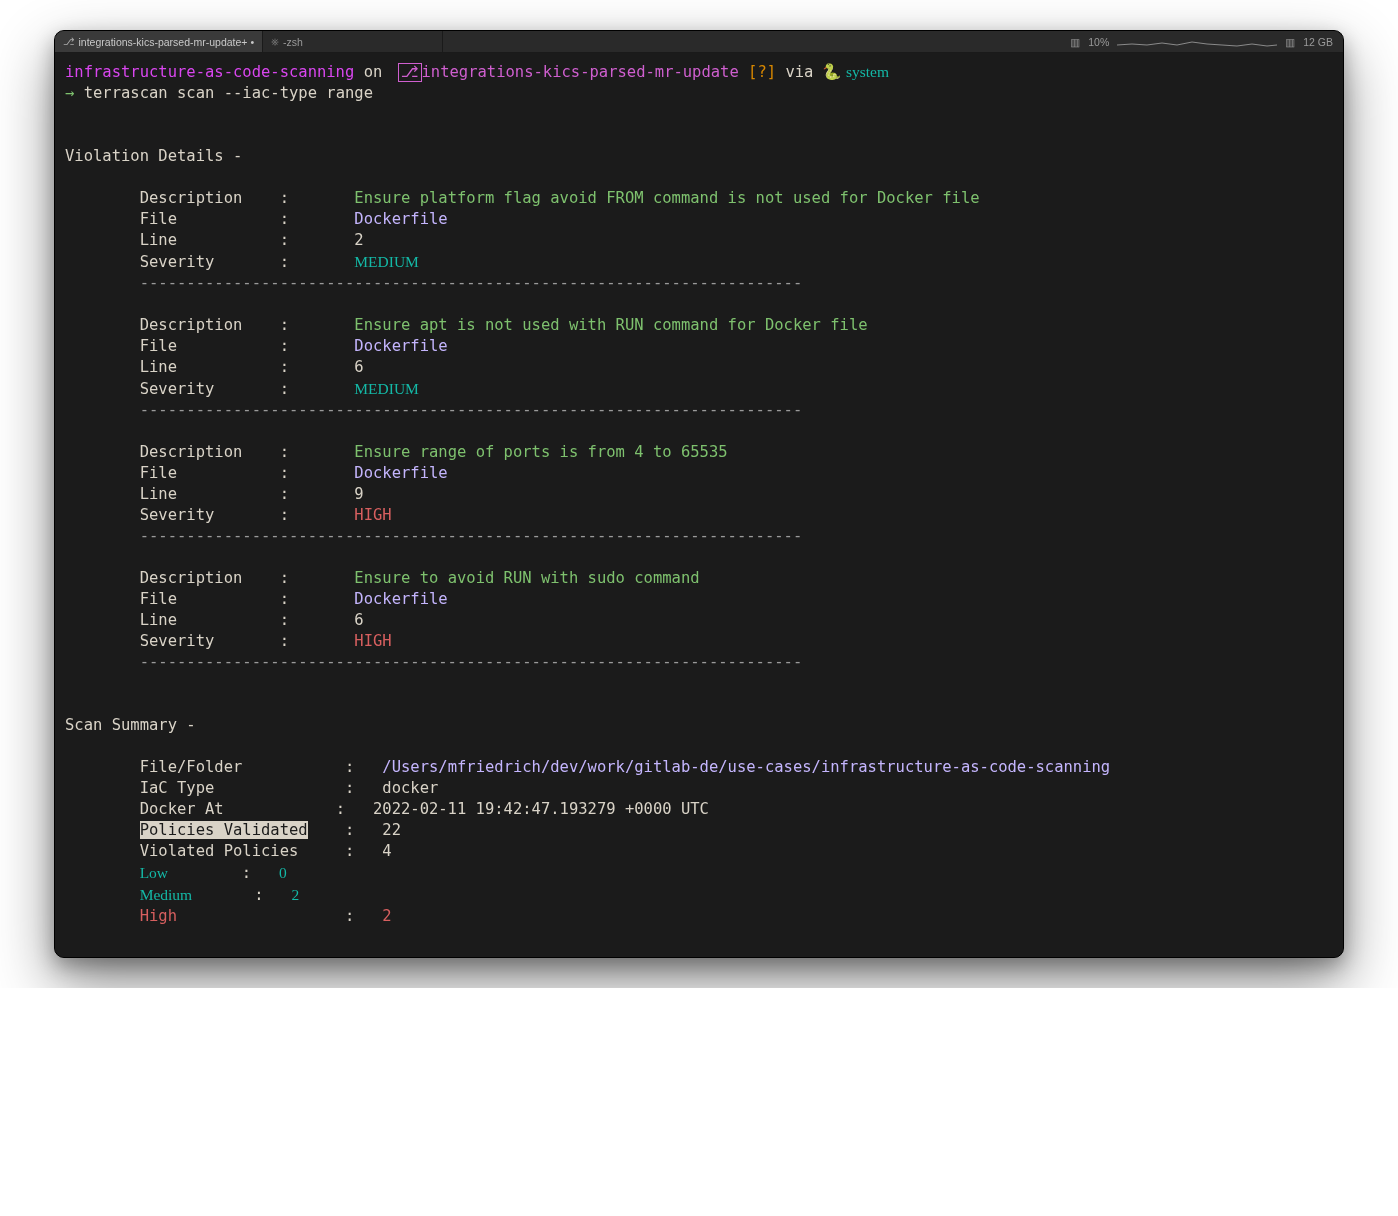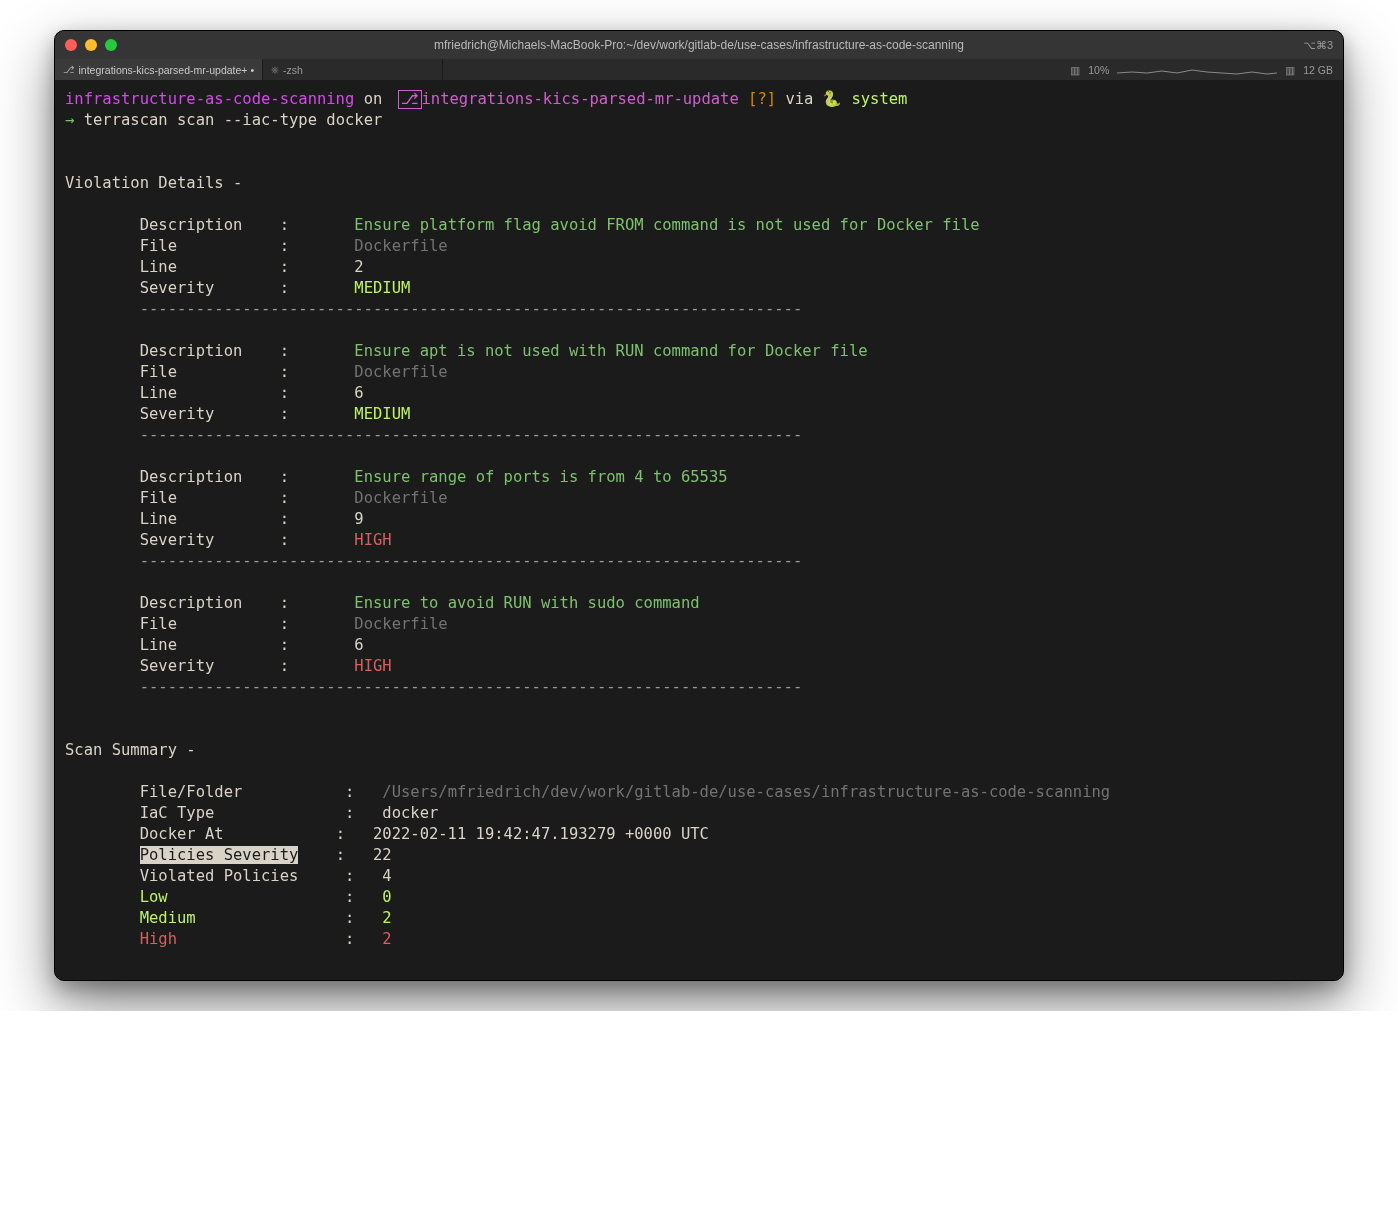--- a/index.html
+++ b/index.html
@@ -82,42 +82,33 @@
     padding: 8px 10px 30px 10px;
     font-size: 15.5px;
     line-height: 21px;
     color: #d9d3c7;
     white-space: pre;
     overflow-x: auto;
   }
   .cyan { color: #d946ef; margin-top: 30px; }
   .magenta { color: #cf5fcf; padding-left: 6px; }
   .orange { color: #d78700; }
-  .yellow { color: #bef264; }
+  .yellow { color: #14b8a6; font-family: Liberation Serif, serif; }
   .green { color: #7ec16e; }
-  .blue { color: #737373; }
+  .blue { color: #c4b5fd; }
   .red { color: #d75f5f; }
   .grey { color: #9a9a9a; }
   .white { color: #d9d3c7; }
   .hl { background: #d9d3c7; color: #1b1b1b; }
   .br { display:inline-block; border:1px solid #cf5fcf; padding:0 2px; line-height:17px; }
 </style>
 </head>
 <body>
 
 <div class="window">
-  <div class="titlebar">
-    <div class="traffic">
-      <div class="dot red"></div>
-      <div class="dot yellow"></div>
-      <div class="dot green"></div>
-    </div>
-    <div class="title">mfriedrich@Michaels-MacBook-Pro:~/dev/work/gitlab-de/use-cases/infrastructure-as-code-scanning</div>
-    <div class="title-right">⌥⌘3</div>
-  </div>
 
   <div class="tabbar">
     <div class="tab active">
       <span class="icon">⎇</span>
       <span>integrations-kics-parsed-mr-update+ •</span>
     </div>
     <div class="tab">
       <span class="icon">⎈</span>
       <span>-zsh</span>
     </div>
@@ -126,21 +117,21 @@
       <span>10%</span>
       <svg class="spark" viewBox="0 0 160 14" preserveAspectRatio="none">
         <path d="M0 10 L15 9 L30 10 L45 8 L60 10 L75 7 L90 9 L105 10 L120 11 L135 9 L150 11 L160 10" stroke="#8a8a8a" stroke-width="1" fill="none"></path>
       </svg>
       <span>▥</span>
       <span>12 GB</span>
     </div>
   </div>
 
   <div class="terminal" id="term"><span class="cyan">infrastructure-as-code-scanning</span><span class="white"> on </span><span class="magenta"><span class="br">⎇</span>integrations-kics-parsed-mr-update</span><span class="orange"> [?]</span><span class="white"> via </span><span class="white">🐍</span><span class="yellow"> system</span>
-<span class="green">→ </span><span class="white">terrascan scan --iac-type docker</span>
+<span class="green">→ </span><span class="white">terrascan scan --iac-type range</span>
 
 
 <span class="white">Violation Details -</span>
 
         <span class="white">Description    </span><span class="white">:</span>       <span class="green">Ensure platform flag avoid FROM command is not used for Docker file</span>
         <span class="white">File           </span><span class="white">:</span>       <span class="blue">Dockerfile</span>
         <span class="white">Line           </span><span class="white">:</span>       <span class="white">2</span>
         <span class="white">Severity       </span><span class="white">:</span>       <span class="yellow">MEDIUM</span>
         <span class="grey">-----------------------------------------------------------------------</span>
 
@@ -161,19 +152,19 @@
         <span class="white">Line           </span><span class="white">:</span>       <span class="white">6</span>
         <span class="white">Severity       </span><span class="white">:</span>       <span class="red">HIGH</span>
         <span class="grey">-----------------------------------------------------------------------</span>
 
 
 <span class="white">Scan Summary -</span>
 
         <span class="white">File/Folder           </span><span class="white">:</span>   <span class="blue">/Users/mfriedrich/dev/work/gitlab-de/use-cases/infrastructure-as-code-scanning</span>
         <span class="white">IaC Type              </span><span class="white">:</span>   <span class="white">docker</span>
         <span class="white">Docker At            </span><span class="white">:</span>   <span class="white">2022-02-11 19:42:47.193279 +0000 UTC</span>
-        <span class="hl">Policies Severity</span><span class="white">    </span><span class="white">:</span>   <span class="white">22</span>
+        <span class="hl">Policies Validated</span><span class="white">    </span><span class="white">:</span>   <span class="white">22</span>
         <span class="white">Violated Policies     </span><span class="white">:</span>   <span class="white">4</span>
         <span class="yellow">Low                   </span><span class="white">:</span>   <span class="yellow">0</span>
         <span class="yellow">Medium                </span><span class="white">:</span>   <span class="yellow">2</span>
         <span class="red">High                  </span><span class="white">:</span>   <span class="red">2</span>
 </div>
 </div>
 
 </body></html>

